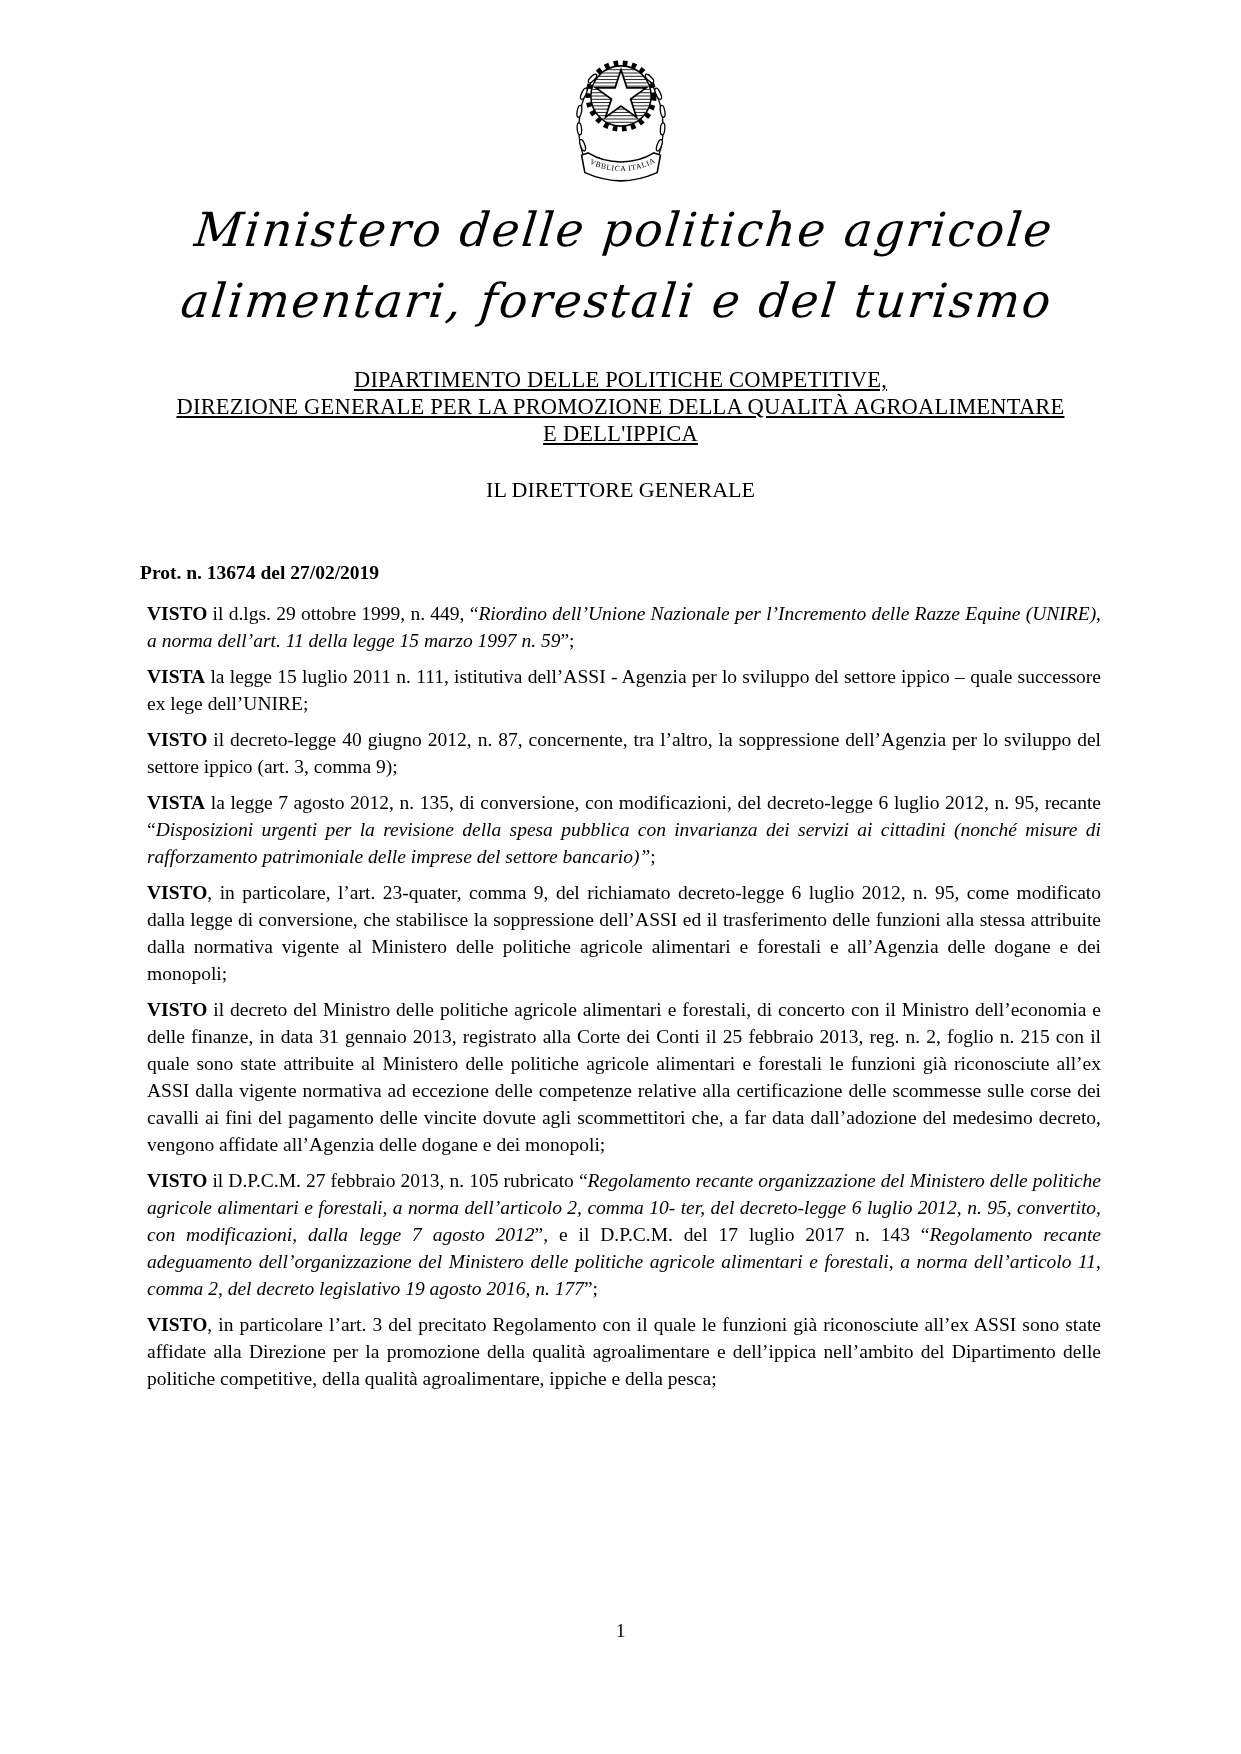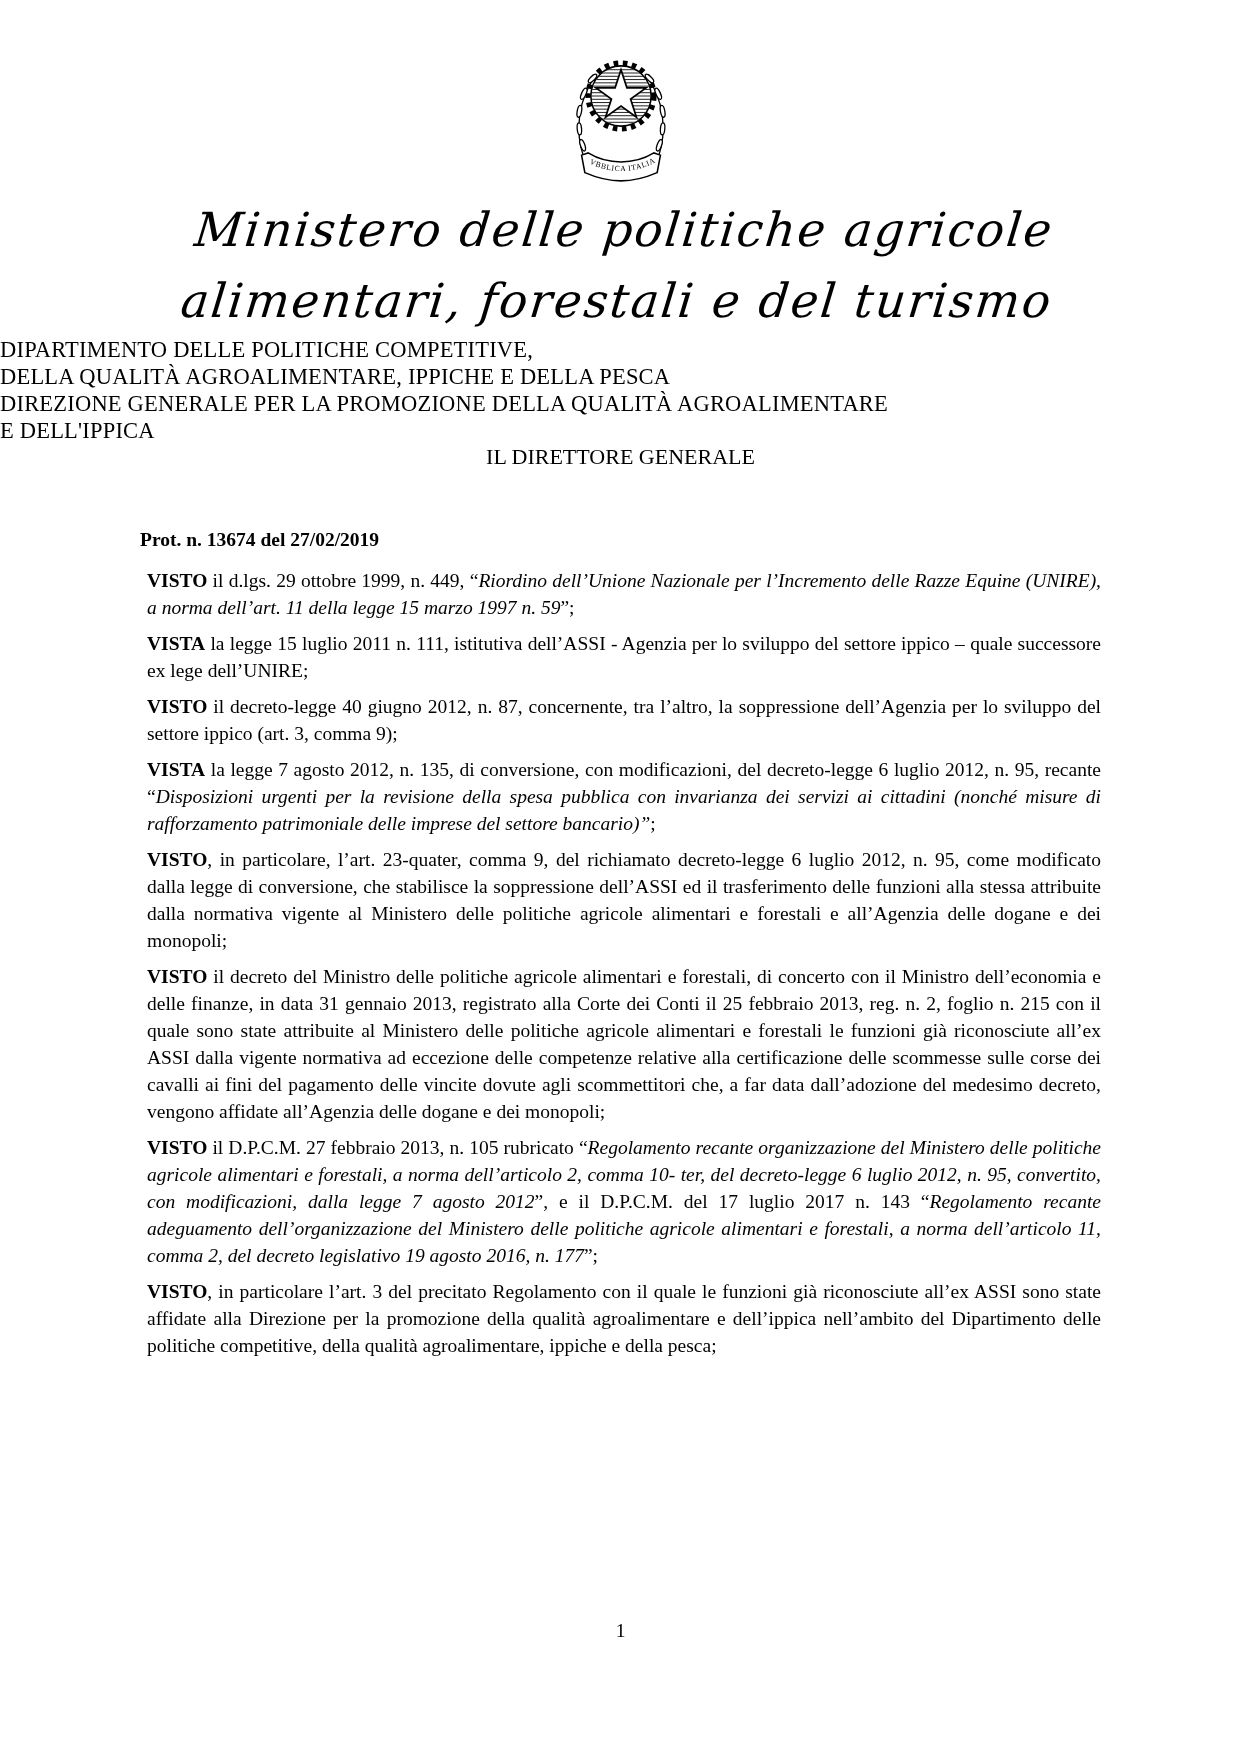--- a/index.html
+++ b/index.html
@@ -24,26 +24,29 @@
     font-family: "DejaVu Serif", serif;
     font-style: italic;
     font-size: 47px;
     line-height: 71px;
     margin-top: 6px;
     letter-spacing: 2px;
     transform: skewX(-6deg);
   }
   
   .department {
-    text-align: left;
+    margin-top: 30px;
+    text-align: center;
     font-size: 22.5px;
     line-height: 27px;
     letter-spacing: 0.2px;
+    text-decoration: underline;
   }
   .role-title {
+    margin-top: 30px;
     text-align: center;
     font-size: 22px;
     line-height: 26px;
   }
   
   .content {
     margin-top: 56px;
     padding: 0 140px 0 140px;
     font-size: 19.5px;
     line-height: 27px;
@@ -126,21 +129,20 @@
     </svg>
   </div>
 
   <div class="ministry-title">
     <div>Ministero delle politiche agricole</div>
     <div>alimentari, forestali e del turismo</div>
   </div>
 
   <div class="department">
     <div>DIPARTIMENTO DELLE POLITICHE COMPETITIVE,</div>
-    <div>DELLA QUALITÀ AGROALIMENTARE, IPPICHE E DELLA PESCA</div>
     <div>DIREZIONE GENERALE PER LA PROMOZIONE DELLA QUALITÀ AGROALIMENTARE</div>
     <div>E DELL'IPPICA</div>
   </div>
 
   <div class="role-title">IL DIRETTORE GENERALE</div>
 
   <div class="content">
     <p class="protocol">Prot. n. 13674 del 27/02/2019</p>
     <div>
         <p class="para"><span class="bold">VISTO</span><span class="normal"> il d.lgs. 29 ottobre 1999, n. 449, “</span><span class="italic">Riordino dell’Unione Nazionale per l’Incremento delle Razze Equine (UNIRE), a norma dell’art. 11 della legge 15 marzo 1997 n. 59</span><span class="normal">”;</span></p>

